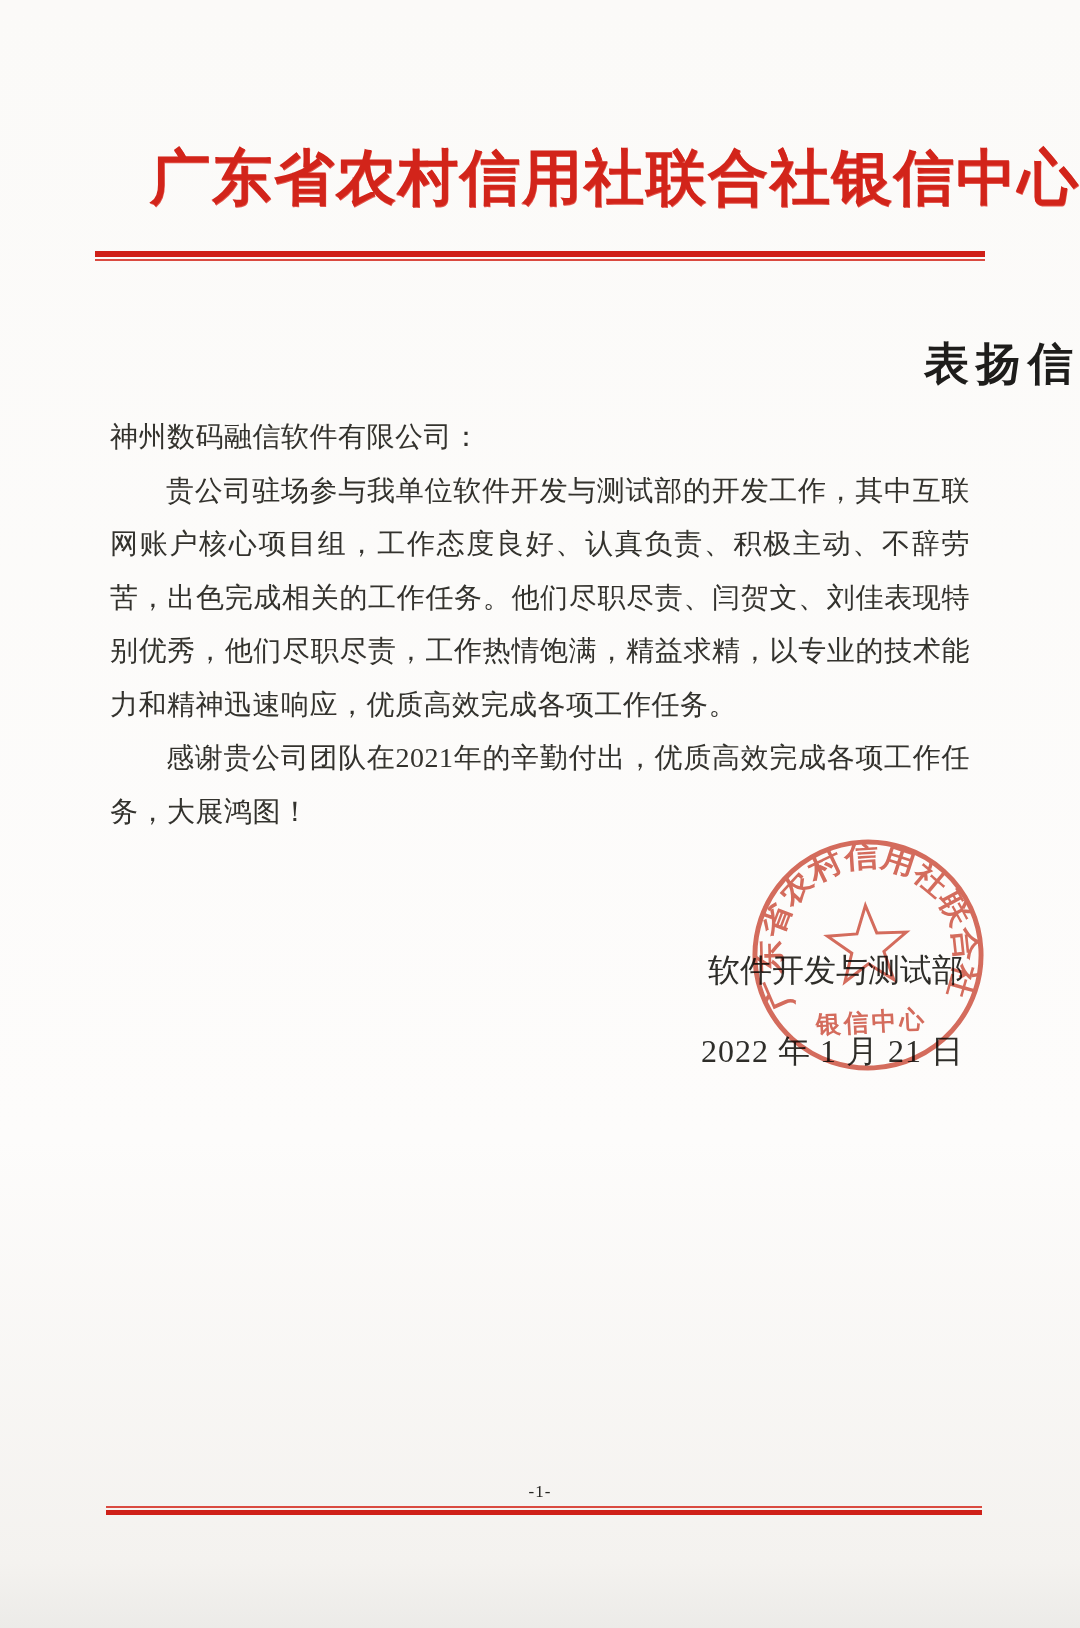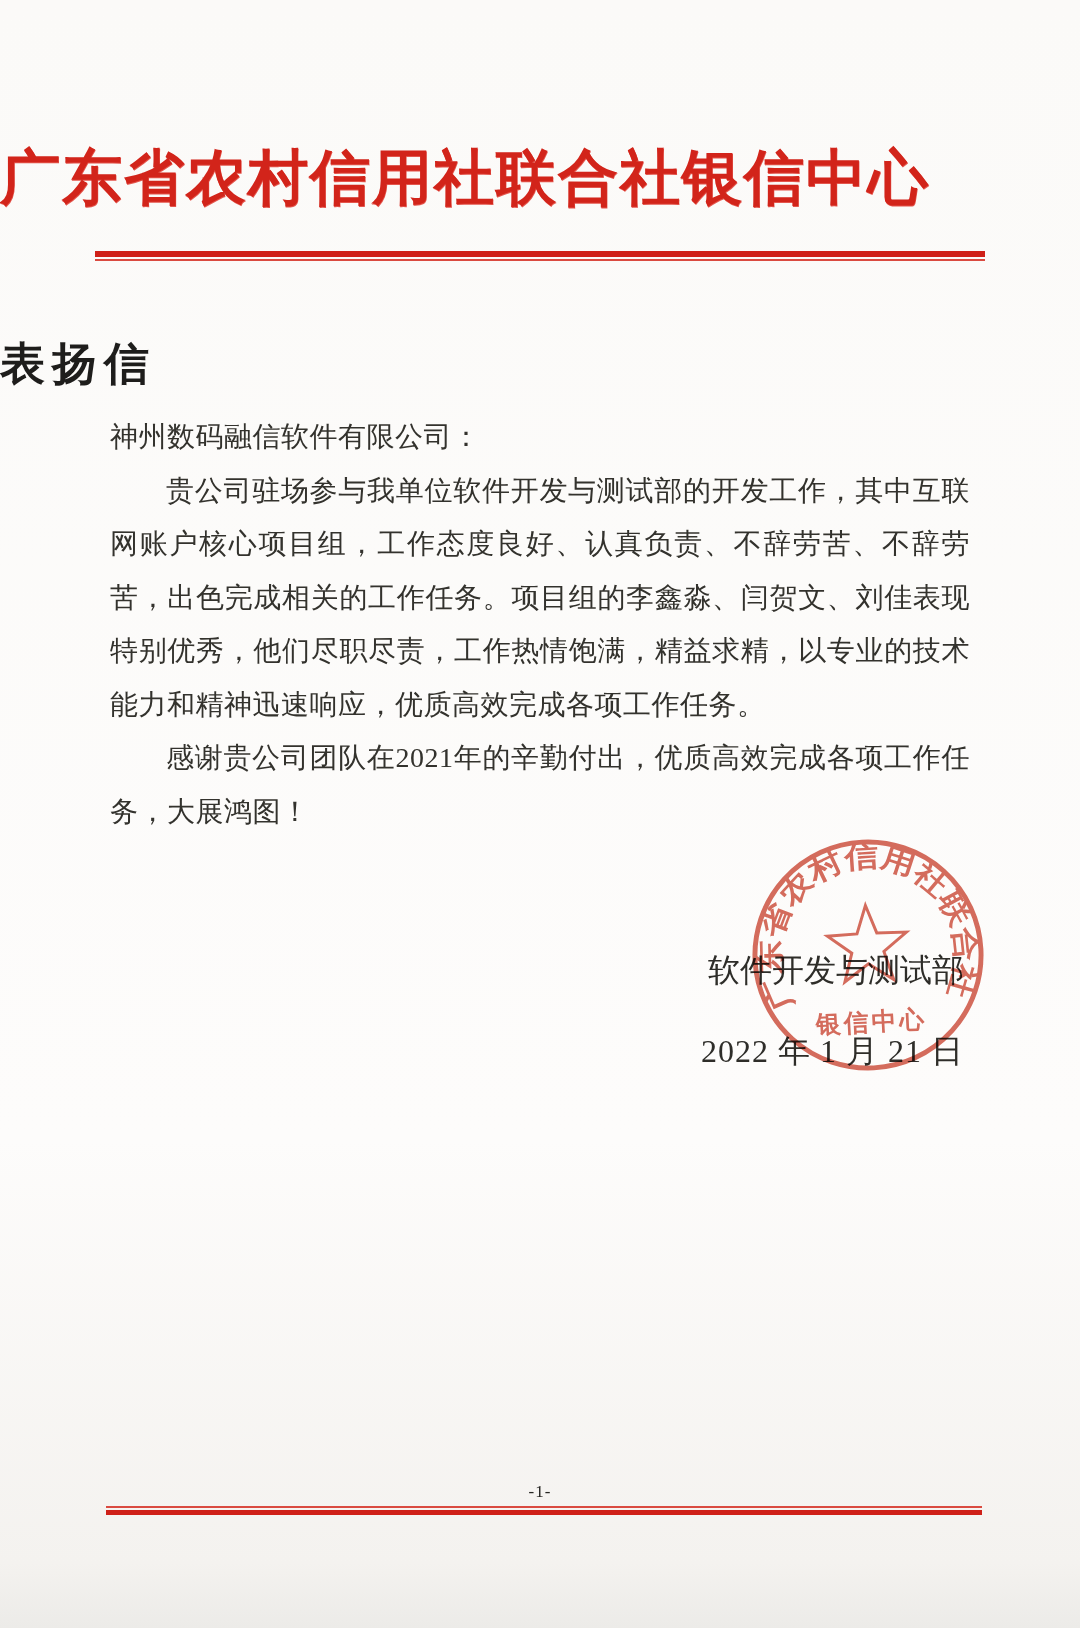--- a/index.html
+++ b/index.html
@@ -12,40 +12,40 @@
     background: linear-gradient(180deg, #fbfaf8 0%, #fdfcfb 70%, #f4f2ef 96%, #ecebe8 100%);
     overflow: hidden;
     font-family: "Liberation Serif", "DejaVu Serif", serif;
   }
 
   .letterhead {
     position: absolute;
     top: 138px;
     left: 0;
     width: 100%;
-    text-align: left;
+    text-align: right;
     font-size: 60px;
     font-weight: bold;
     letter-spacing: 2px;
     color: #d2241a;
     text-shadow: 0.5px 0.5px 0 #e4564d;
     white-space: nowrap;
   }
 
   .header-rule { position: absolute; left: 95px; right: 95px; }
   .header-rule .thick { height: 6px; background: #cf2018; }
   .header-rule .gap { height: 2px; background: transparent; }
   .header-rule .thin { height: 2px; background: #da4a40; }
 
   .letter-title {
     position: absolute;
     top: 334px;
     left: 0;
     width: 100%;
-    text-align: left;
+    text-align: right;
     font-size: 45px;
     font-weight: bold;
     letter-spacing: 7px;
     color: #1e1d1b;
   }
 
   .body-block {
     position: absolute;
     top: 410px;
     left: 110px;
@@ -108,21 +108,21 @@
   <div class="header-rule" style="top:251px">
     <div class="thick"></div>
     <div class="gap"></div>
     <div class="thin"></div>
   </div>
 
   <div class="letter-title">表扬信</div>
 
   <div class="body-block">
     <p class="salutation">神州数码融信软件有限公司：</p>
-    <p class="indent">贵公司驻场参与我单位软件开发与测试部的开发工作，其中互联网账户核心项目组，工作态度良好、认真负责、不辞劳苦、不辞劳苦，出色完成相关的工作任务。项目组的李鑫淼、闫贺文、刘佳表现特别优秀，他们尽职尽责，工作热情饱满，精益求精，以专业的技术能力和精神迅速响应，优质高效完成各项工作任务。</p>
+    <p class="indent">贵公司驻场参与我单位软件开发与测试部的开发工作，其中互联网账户核心项目组，工作态度良好、认真负责、积极主动、不辞劳苦，出色完成相关的工作任务。他们尽职尽责、闫贺文、刘佳表现特别优秀，他们尽职尽责，工作热情饱满，精益求精，以专业的技术能力和精神迅速响应，优质高效完成各项工作任务。</p>
     <p class="indent">感谢贵公司团队在2021年的辛勤付出，优质高效完成各项工作任务，大展鸿图！</p>
   </div>
 
   <div class="signature-block">
     <div>软件开发与测试部</div>
     <div class="date">2022 年 1 月 21 日</div>
   </div>
 
   <div class="seal">
     <svg viewBox="0 0 240 240" width="238" height="244">

